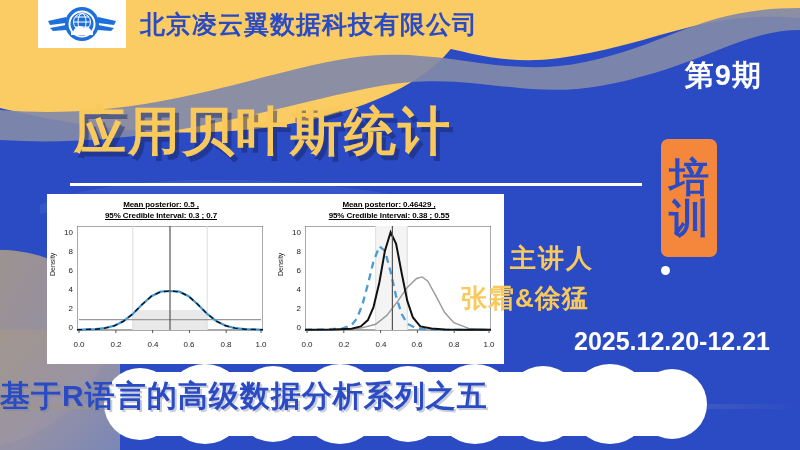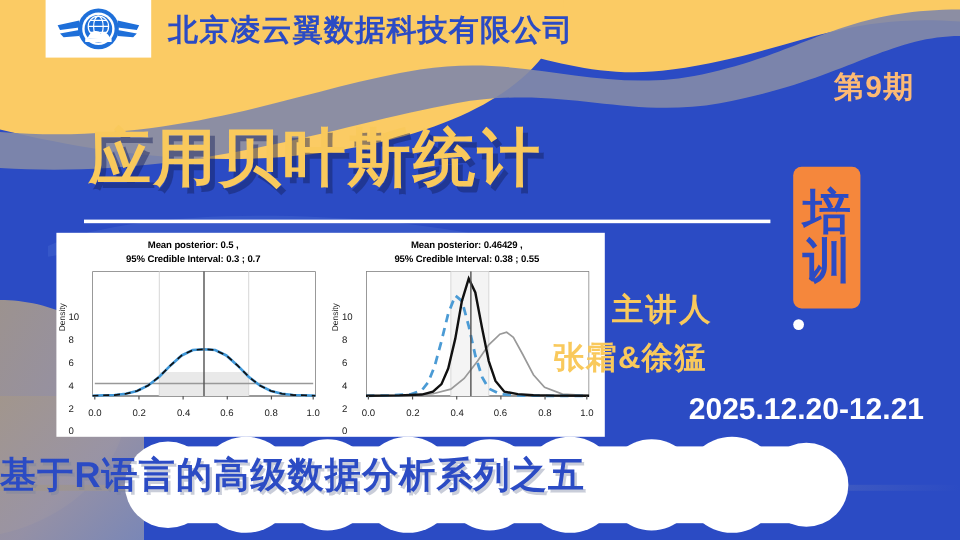--- a/index.html
+++ b/index.html
@@ -26,21 +26,21 @@
     margin-left:14px;
   }
   .company-name{
     margin-left:14px;color:#2B4BC4;font-size:25px;font-weight:700;
     letter-spacing:1px;white-space:nowrap;
   }
 
   
   .issue-badge{
     position:absolute;right:38px;top:56px;z-index:7;
-    color:#fdba74;font-size:25px;font-weight:700;letter-spacing:1px;
+    color:#ffffff;font-size:29px;font-weight:700;letter-spacing:1px;
   }
 
   
   .main-title{
     position:absolute;left:74px;top:97px;z-index:7;
     color:#F9C95C;font-size:52px;font-weight:900;
     letter-spacing:2px;white-space:nowrap;
     text-shadow:4px 5px 0 rgba(20,30,90,.45);
   }
 
@@ -75,32 +75,32 @@
   .date-text{
     position:absolute;left:560px;top:327px;z-index:7;
     color:#ffffff;font-size:25px;font-weight:700;letter-spacing:0px;margin-left:14px;
   }
 
   
   .charts{
     position:absolute;left:47px;top:194px;width:457px;height:170px;
     background:#ffffff;z-index:6;display:flex;
   }
-  .chart{position:relative;width:228px;height:138px;}
+  .chart{position:relative;width:228px;height:138px;text-decoration:underline;}
   .chart-title{
     text-align:center;font-size:8px;font-weight:700;color:#000;
     line-height:1.35;padding-top:6px;letter-spacing:-.1px;
   }
   .plot-wrap{position:relative;width:228px;height:132px;}
   .ylabel{
     position:absolute;left:2px;top:54px;font-size:7px;color:#222;
     transform:rotate(-90deg);transform-origin:left top;
     white-space:nowrap;
   }
-  .ytick{position:absolute;font-size:8px;color:#222;width:16px;margin-top:32px;}
+  .ytick{position:absolute;font-size:8px;color:#222;text-align:right;width:16px;}
   .xtick{position:absolute;font-size:8px;color:#222;text-align:center;width:22px;}
   .plot-svg{position:absolute;left:30px;top:4px;}
 
   
   .band-svg{position:absolute;left:0;top:356px;width:800px;height:94px;z-index:8;}
   .band-text{
     position:absolute;left:0;top:376px;width:800px;text-align:left;z-index:9;
     color:#2B4BC4;font-size:30px;font-weight:900;letter-spacing:1px;
     text-shadow:2px 2px 0 rgba(120,130,160,.40);
   }

